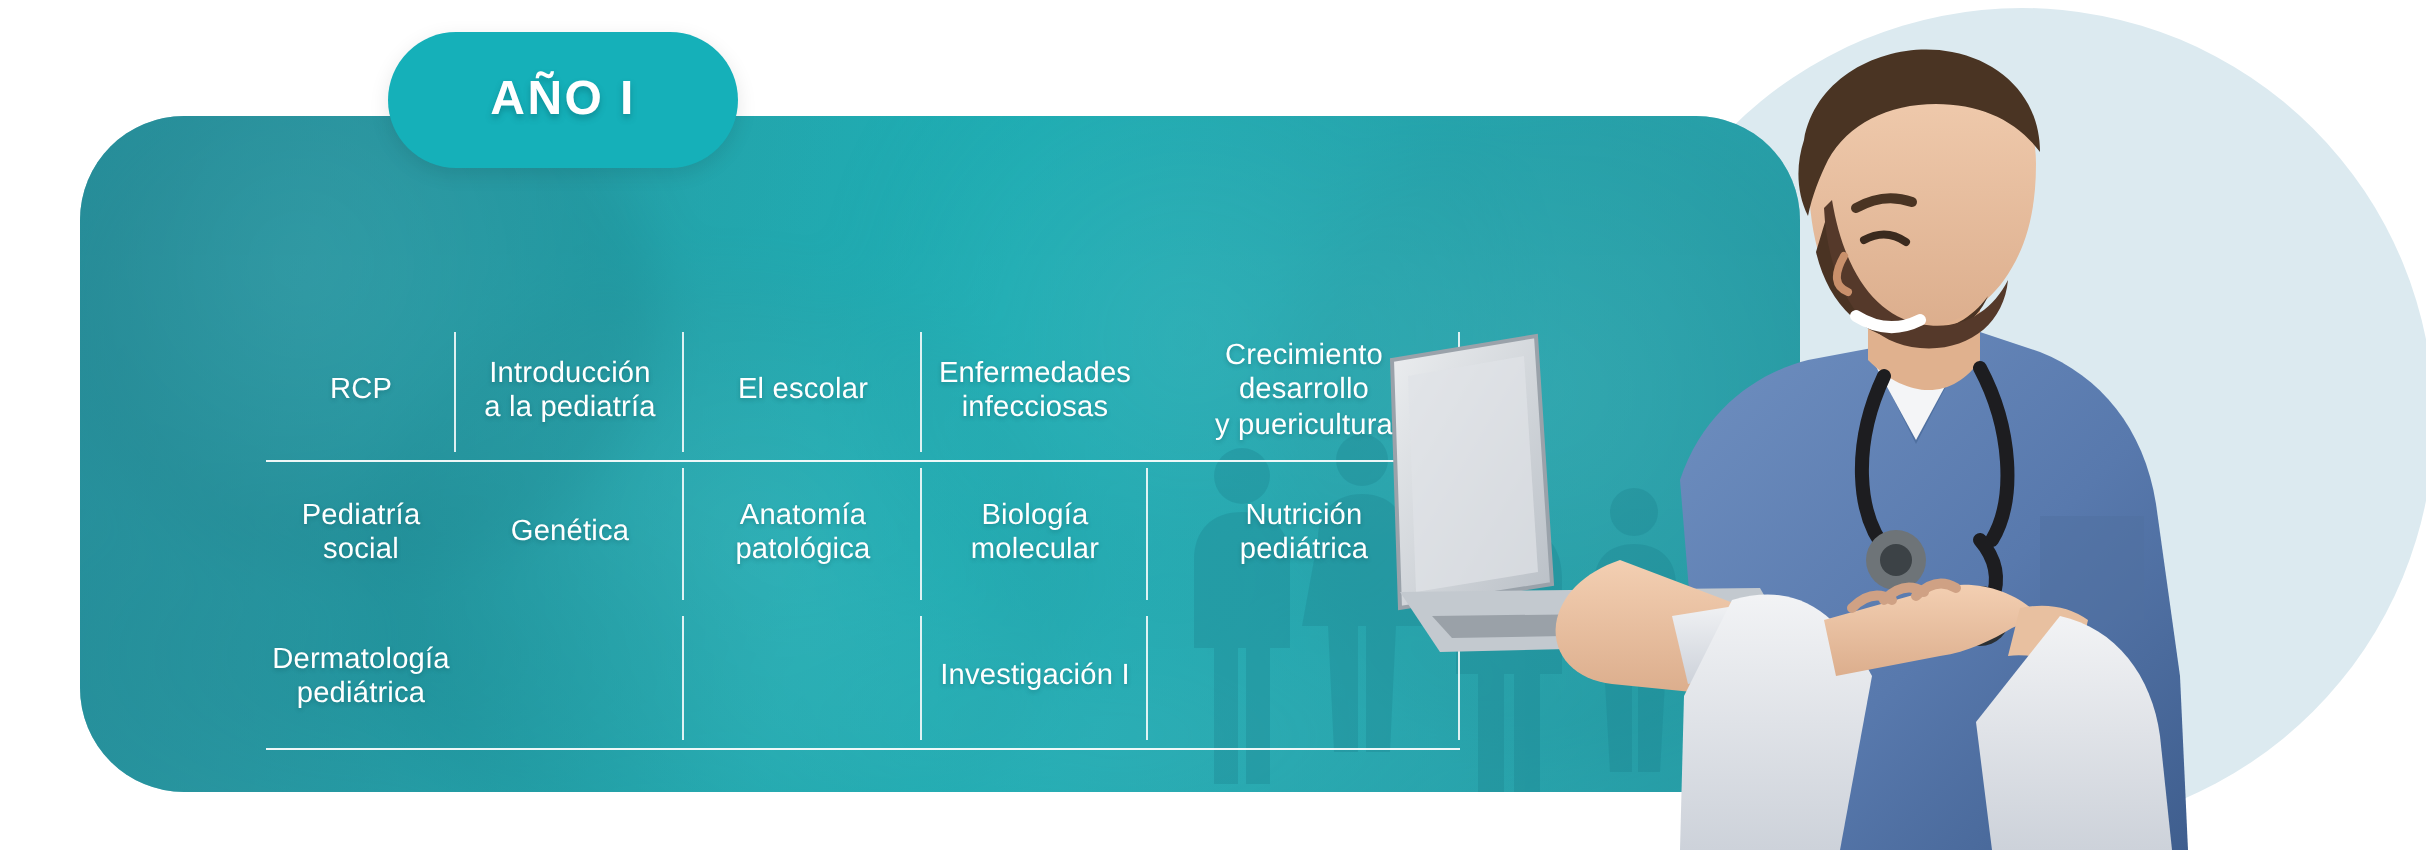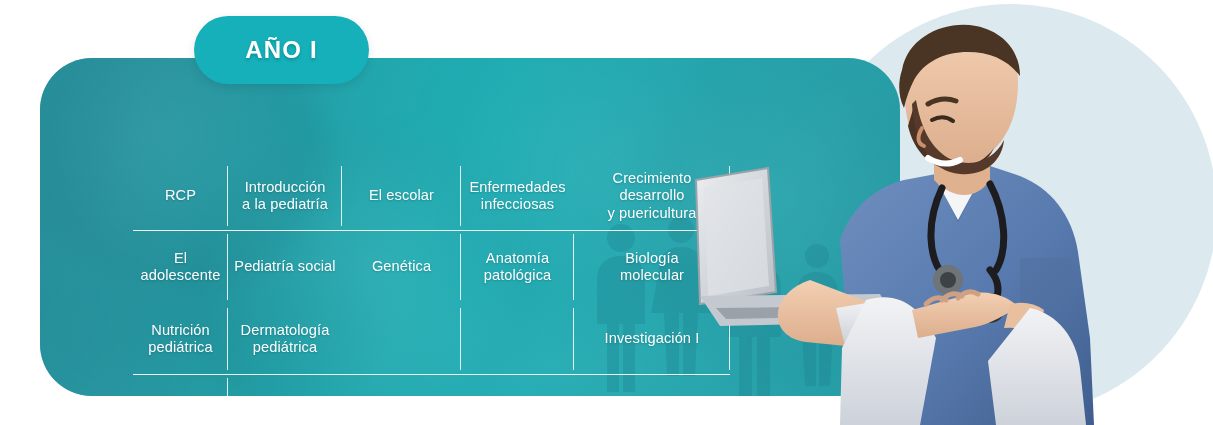--- a/index.html
+++ b/index.html
@@ -132,23 +132,20 @@
       <div class="cell vsep">
           <span>El escolar</span>
         </div>
       <div class="cell">
           <span>Enfermedades<br>infecciosas</span>
         </div>
 
       <div class="cell vsep">
           <span>Crecimiento<br>desarrollo<br>y puericultura</span>
         </div>
-      <div class="cell vsep">
-          <span>El adolescente</span>
-        </div>
       <div class="cell">
           <span>Pediatría social</span>
         </div>
 
       <div class="cell vsep">
           <span>Genética</span>
         </div>
       <div class="cell vsep">
           <span>Anatomía<br>patológica</span>
         </div>

